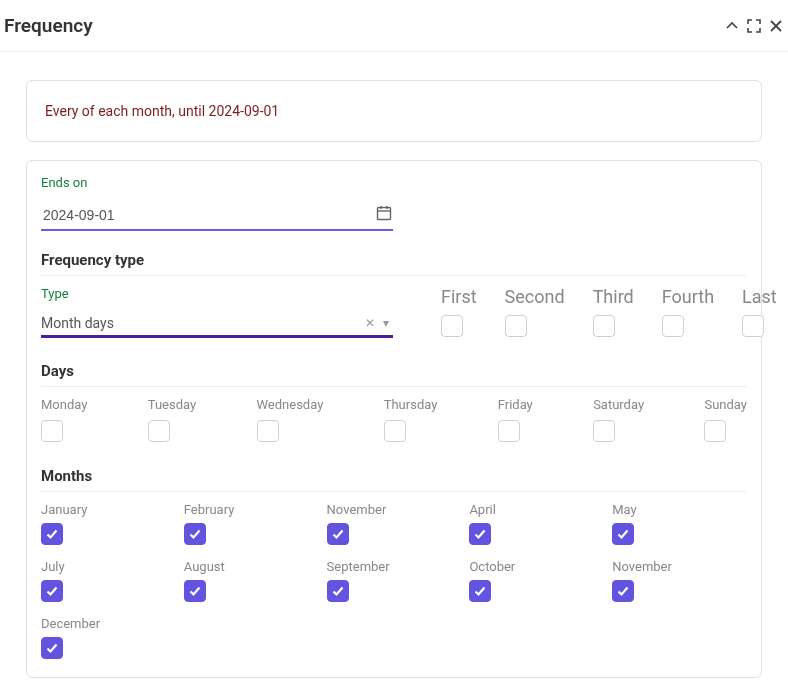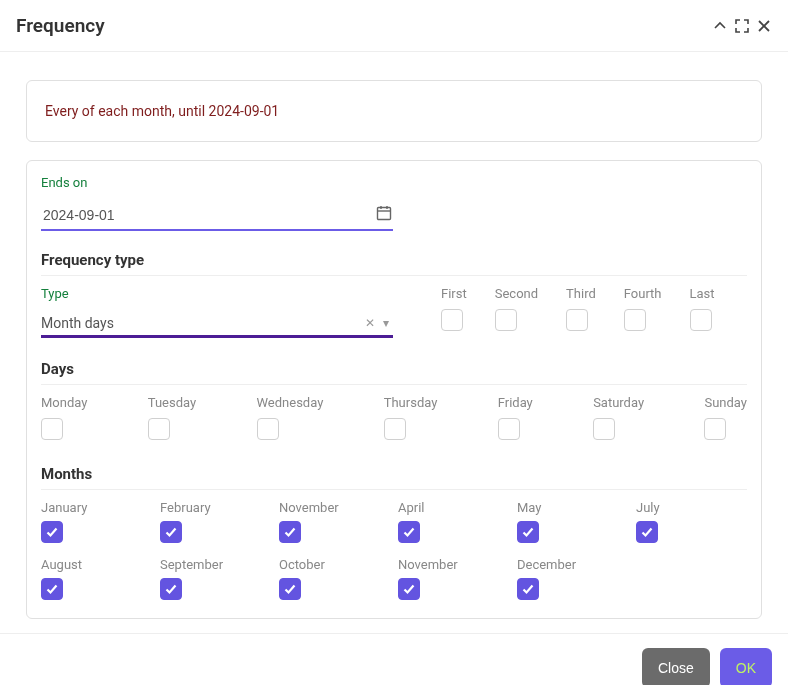--- a/index.html
+++ b/index.html
@@ -11,21 +11,21 @@
     font-size: 14px;
     width: 788px;
   }
   .dialog {
     width: 788px;
   }
   .header {
     display: flex;
     align-items: center;
     justify-content: space-between;
-    padding: 14px 16px;
+    padding: 14px 4px;
     border-bottom: 1px solid #eee;
   }
   .title {
     font-size: 19px;
     font-weight: 600;
     color: #333;
   }
   .header-icons {
     display: flex;
     align-items: center;
@@ -115,21 +115,21 @@
     padding: 0 4px;
     cursor: pointer;
   }
   .ord-group {
     display: flex;
     gap: 28px;
     margin-left: 10px;
   }
   .ord-item { text-align: left; }
   .ord-label {
-    font-size: 13px;
+    font-size: 18px;
     color: #888;
     margin-bottom: 8px;
   }
   .chk {
     width: 22px;
     height: 22px;
     border: 1px solid #d0d0d0;
     border-radius: 4px;
     background: #fff;
     display: inline-flex;
@@ -150,21 +150,21 @@
     justify-content: space-between;
   }
   .day-col { text-align: left; }
   .day-label {
     font-size: 13px;
     color: #888;
     margin-bottom: 8px;
   }
   .months-grid {
     display: grid;
-    grid-template-columns: repeat(6, 1fr);
+    grid-template-columns: repeat(5, 1fr);
     row-gap: 14px;
     column-gap: 8px;
     margin-top: 6px;
   }
   .month-col { text-align: left; }
   .month-label {
     font-size: 13px;
     color: #888;
     margin-bottom: 6px;
   }

